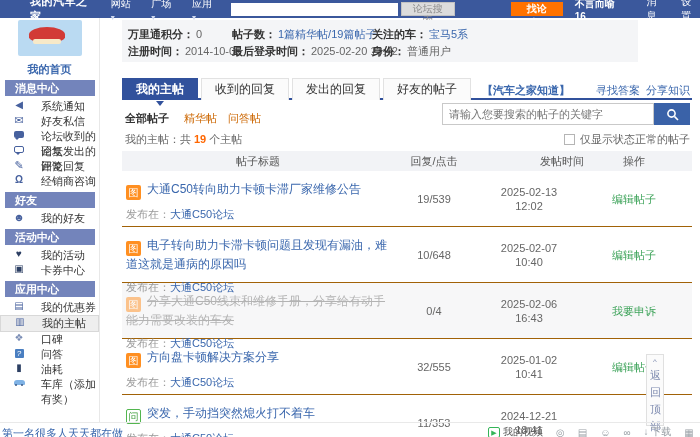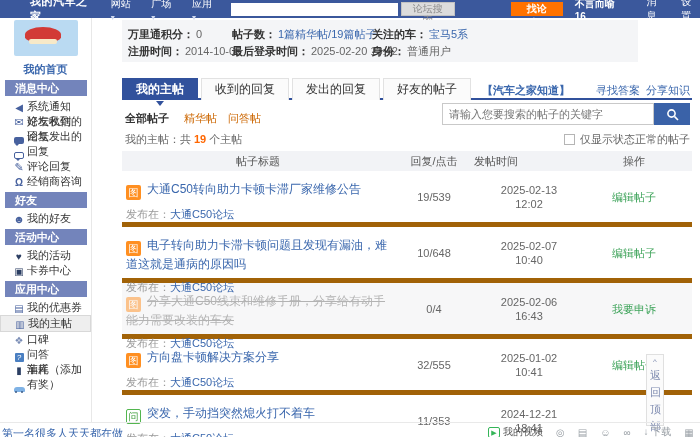--- a/index.html
+++ b/index.html
@@ -16,32 +16,32 @@
 .tnav .caret::after{content:" ▾";font-size:8px;color:#cfd8ef}
 .tsearch{margin-left:14px;width:178px;height:13px;border:0;font-size:10px;padding:0 4px;background:#fff}
 .btn-fsearch{margin-left:3px;height:14px;padding:0 7px;background:#dcdcdc;border:1px solid #c2c2c2;
              color:#8a8a8a;font-size:10px;line-height:12px}
 .btn-find{margin-left:56px;height:14px;padding:0 12px;background:#ff7200;border:0;color:#fff;
           font-size:10px;font-weight:bold;line-height:14px}
 .tuser{margin-left:12px;font-weight:bold}
 .tmenu{margin-left:16px}
 
 
-.sidebar{position:absolute;top:18px;left:0;width:92px;height:404px;background:#fff;
+.sidebar{position:absolute;top:18px;left:0;width:100px;height:404px;background:#fff;
          border-right:1px solid #e8e8e8}
 .avatar{width:64px;height:36px;margin:2px auto 0;background:#badaf2;border-radius:2px;
         position:relative;overflow:hidden}
 .avatar::before{content:"";position:absolute;left:11px;top:7px;width:36px;height:15px;
         background:#d23a36;border-radius:55% 55% 35% 35%}
 .avatar::after{content:"";position:absolute;left:15px;top:19px;width:28px;height:5px;
         background:#f7e9c8;border-radius:2px}
 .homelink{display:block;text-align:center;color:#3a67ad;margin:6px 0 3px;font-weight:bold}
 .sec-h{height:16px;line-height:16px;background:#7384bb;color:#fff;font-weight:bold;
        padding-left:10px;margin:3px 4px 3px 5px}
-.s-item{height:15px;display:flex;align-items:flex-end;padding-left:12px;color:#333;gap:1px;cursor:pointer}
+.s-item{height:15px;display:flex;align-items:flex-start;padding-left:12px;color:#333;gap:15px;cursor:pointer}
 .s-item.sel{background:#eeeeee;border:1px solid #d8d8d8;height:17px}
 .ic{display:inline-block;width:14px;text-align:center;color:#47619e;font-size:10px;line-height:12px;flex:0 0 14px}
 .ic-speaker::before{content:"◀"}
 .ic-envelope::before{content:"✉";font-size:11px}
 .ic-edit::before{content:"✎";font-size:11px}
 .ic-headset::before{content:"Ω";font-weight:bold}
 .ic-friends::before{content:"☻";font-size:11px}
 .ic-heart::before{content:"♥";color:#2c3f63}
 .ic-ticket::before{content:"▣";color:#2c3f63}
 .ic-coupon::before{content:"▤"}
@@ -87,24 +87,24 @@
 
 .countrow{position:relative;height:19px;line-height:19px;color:#666}
 .countrow .cnt{color:#f60;font-weight:bold;margin:0 3px}
 .cbwrap{position:absolute;right:2px;top:0;color:#666;cursor:pointer}
 .cb{display:inline-block;width:11px;height:11px;border:1px solid #b5b5b5;background:#fff;
     vertical-align:-2px;margin-right:5px}
 
 .thead{margin-top:2px;height:20px;background:#f2f3f6;display:flex;align-items:center;color:#555}
 .c-title{flex:1;text-align:center}
 .c-rep{width:80px;text-align:center}
-.c-date{width:110px;text-align:left}
+.c-date{width:110px;text-align:right}
 .c-act{width:100px;text-align:center}
 .c-spare{width:8px}
-.prow{height:56px;display:flex;border-bottom:5px solid #a16207}
+.prow{height:56px;display:flex;border-bottom:1px solid #a16207}
 .prow .c-title{text-align:left;padding:10px 0 0 4px}
 .prow .c-rep,.prow .c-date,.prow .c-act{display:flex;flex-direction:column;justify-content:center;
     align-items:center;color:#666;line-height:14px}
 .bdg{display:inline-block;width:15px;height:15px;line-height:15px;text-align:center;border-radius:2px;
      font-size:10px;vertical-align:-3px;margin-right:6px}
 .bdg.img{background:#ff8f21;color:#fff}
 .bdg.q{border:1px solid #53b64f;color:#3f9e3b;background:#fff;line-height:13px}
 a.ptitle{color:#3a67ad;font-size:12px}
 .pforum{margin-top:7px;color:#999}
 .pforum a{color:#3a67ad}

